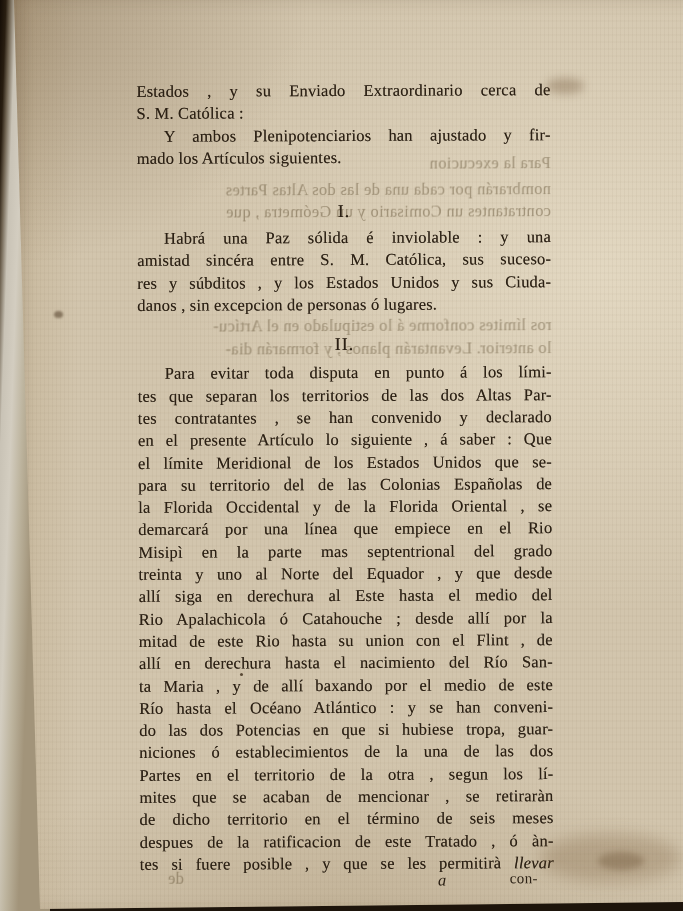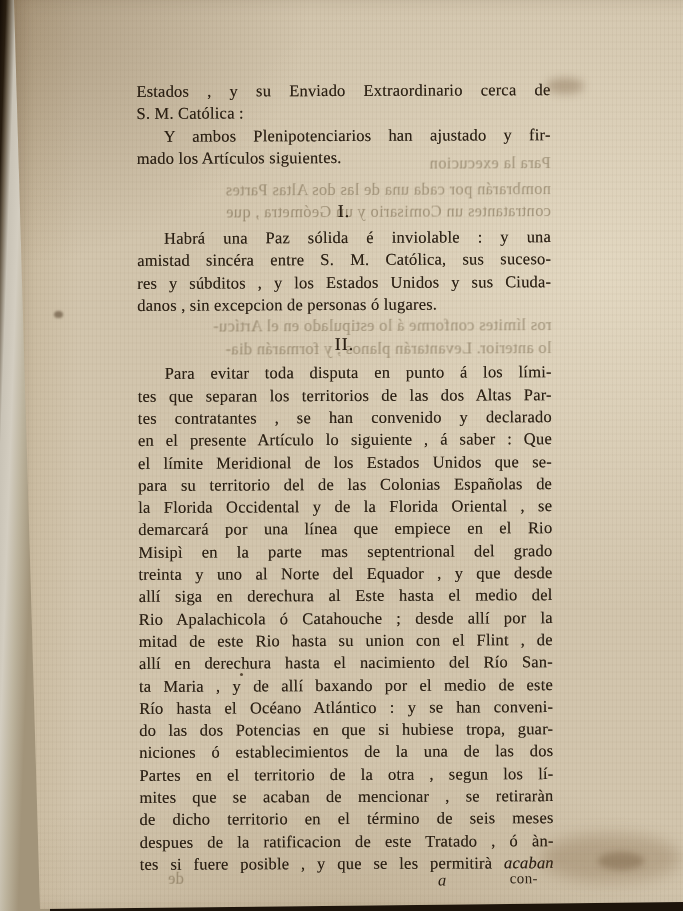--- a/index.html
+++ b/index.html
@@ -130,21 +130,21 @@
             <div class="line just">mitad de este Rio hasta su union con el Flint , de</div>
             <div class="line just">allí en derechura hasta el nacimiento del Río San-</div>
             <div class="line just">ta Maria , y de allí baxando por el medio de este</div>
             <div class="line just">Río hasta el Océano Atlántico : y se han conveni-</div>
             <div class="line just">do las dos Potencias en que si hubiese tropa, guar-</div>
             <div class="line just">niciones ó establecimientos de la una de las dos</div>
             <div class="line just">Partes en el territorio de la otra , segun los lí-</div>
             <div class="line just">mites que se acaban de mencionar , se retiraràn</div>
             <div class="line just">de dicho territorio en el término de seis meses</div>
             <div class="line just">despues de la ratificacion de este Tratado , ó àn-</div>
-            <div class="line just">tes si fuere posible , y que se les permitirà <em>acaban</em></div>
+            <div class="line just">tes si fuere posible , y que se les permitirà <em>llevar</em></div>
           </div>
       </div>
 
       <div class="sig">a</div>
       <div class="catchword">con-</div>
     </div>
 
     <div class="stain s1"></div>
     <div class="stain s2"></div>
     <div class="stain s3"></div>

